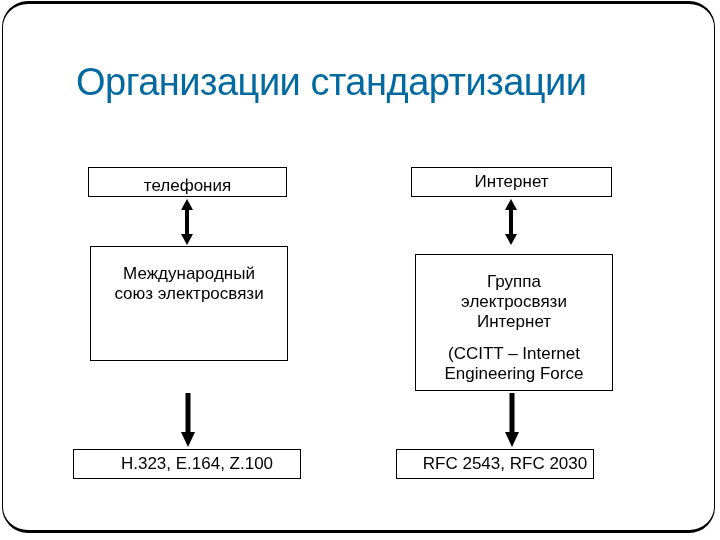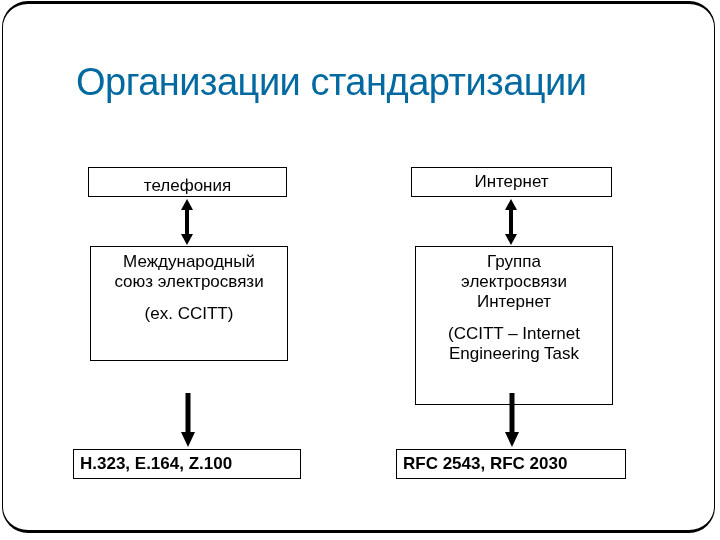--- a/index.html
+++ b/index.html
@@ -50,40 +50,39 @@
     display: flex;
     align-items: center;
     justify-content: center;
     text-align: center;
   }
   .org-box {
     text-align: center;
     padding-top: 5px;
   }
   .org-box p {
-    margin: 0 0 12px 0;
+    margin: 12px 0 12px 0;
     line-height: 20px;
   }
   .org-box p:last-child { margin-bottom: 0; }
   .org-box .line { display: block; }
   .standards-box {
     display: flex;
     align-items: center;
-    justify-content: flex-start;
-    padding-left: 6px;
+    justify-content: center;
+    padding-left: 20px;
     text-align: left;
-    font-weight: bold;
   }
   
   .box-tel    { left: 88px;  top: 167px; width: 199px; height: 30px; align-items: flex-end; }
   .box-inet   { left: 411px; top: 167px; width: 201px; height: 30px; }
   .box-itu    { left: 90px;  top: 246px; width: 198px; height: 115px; }
-  .box-ietf   { left: 415px; top: 246px; width: 198px; height: 159px; }
+  .box-ietf   { left: 415px; top: 254px; width: 198px; height: 137px; }
   .box-h323   { left: 73px;  top: 449px; width: 228px; height: 30px; }
-  .box-rfc    { left: 396px; top: 449px; width: 230px; height: 30px; }
+  .box-rfc    { left: 396px; top: 449px; width: 198px; height: 30px; }
   .arrow {
     position: absolute;
     color: #000000;
   }
   .arr-dbl-left  { left: 178px; top: 199px; }
   .arr-dbl-right { left: 502px; top: 199px; }
   .arr-dn-left   { left: 179px; top: 393px; }
   .arr-dn-right  { left: 503px; top: 393px; }
 </style>
 </head>
@@ -102,23 +101,20 @@
     <line x1="9" y1="9" x2="9" y2="37" stroke="currentColor" stroke-width="4"></line>
     <polygon points="9,0 3,11 15,11" fill="currentColor"></polygon>
     <polygon points="9,46 3,35 15,35" fill="currentColor"></polygon>
   </svg>
 
   <div class="box org-box box-itu">
     <p>
       <span class="line">Международный</span>
       <span class="line">союз электросвязи</span>
     </p>
-    <p>
-      <span class="line">(ex. CCITT)</span>
-    </p>
   </div>
 
   <svg class="arrow arr-dn-left" width="18" height="54" viewBox="0 0 18 54" aria-hidden="true">
     <line x1="9" y1="0" x2="9" y2="41" stroke="currentColor" stroke-width="5"></line>
     <polygon points="9,54 2,39 16,39" fill="currentColor"></polygon>
   </svg>
 
   <div class="box standards-box box-h323">
     <span>H.323, E.164, Z.100</span>
   </div>
@@ -134,21 +130,21 @@
   </svg>
 
   <div class="box org-box box-ietf">
     <p>
       <span class="line">Группа</span>
       <span class="line">электросвязи</span>
       <span class="line">Интернет</span>
     </p>
     <p>
       <span class="line">(CCITT – Internet</span>
-      <span class="line">Engineering Task</span>
+      <span class="line">Engineering Force</span>
     </p>
   </div>
 
   <svg class="arrow arr-dn-right" width="18" height="54" viewBox="0 0 18 54" aria-hidden="true">
     <line x1="9" y1="0" x2="9" y2="41" stroke="currentColor" stroke-width="5"></line>
     <polygon points="9,54 2,39 16,39" fill="currentColor"></polygon>
   </svg>
 
   <div class="box standards-box box-rfc">
     <span>RFC 2543, RFC 2030</span>

